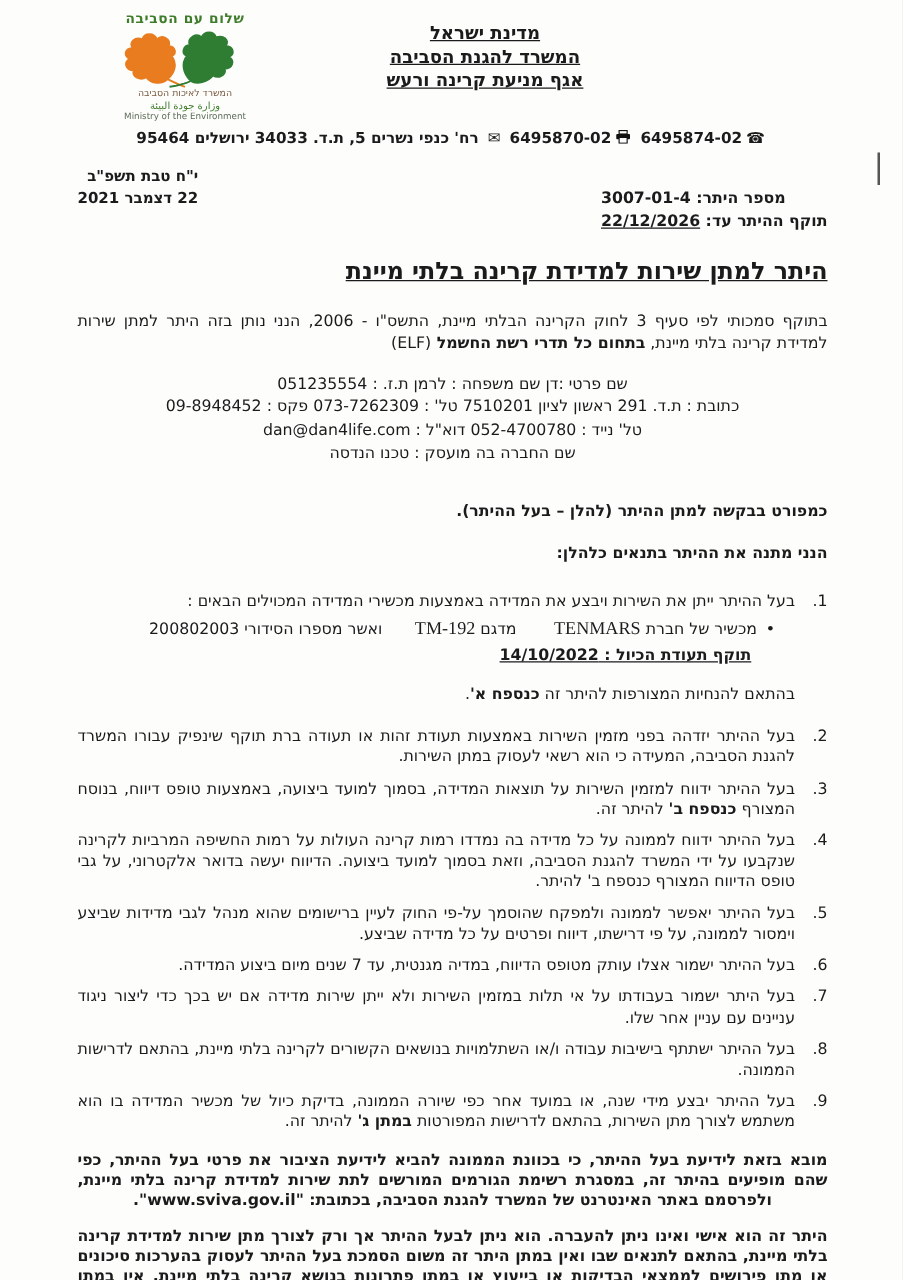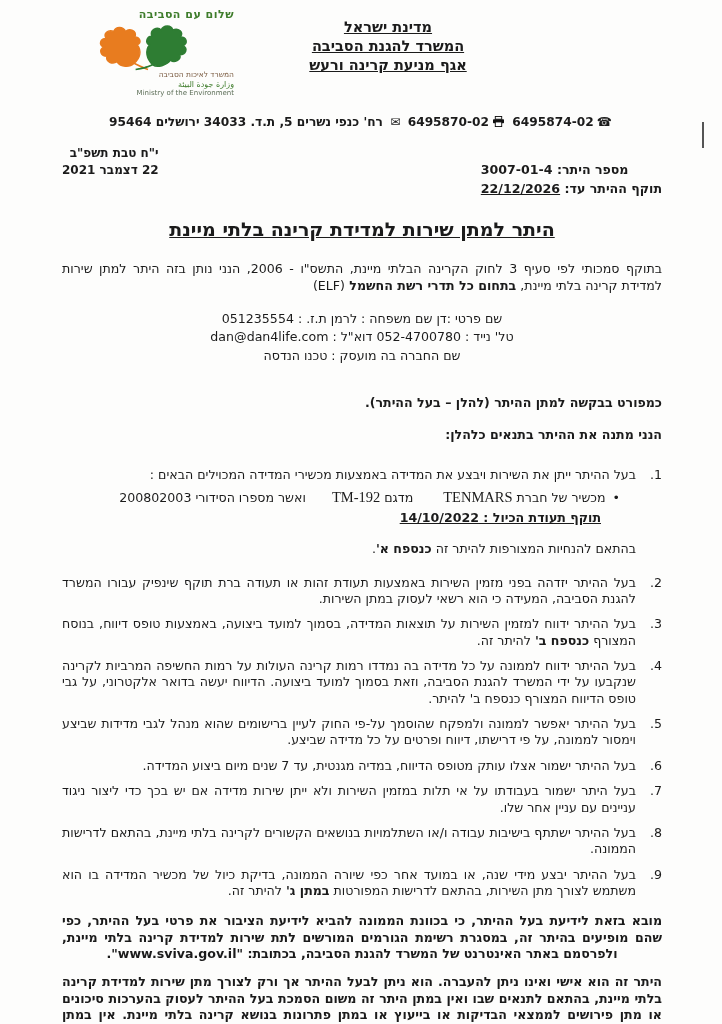--- a/index.html
+++ b/index.html
@@ -16,46 +16,46 @@
     font-size:12.6px;
     line-height:1.3;
     display:flex;flex-direction:column;
     overflow:hidden;
   }
   .b{font-weight:bold;}
   
   .hdr{display:flex;align-items:flex-start;}
   .hdr-spacer{width:120px;}
   .hdr-center{flex:1;text-align:center;font-weight:bold;font-size:14.5px;line-height:1.32;padding-top:10px;text-decoration:underline;}
-  .logo{width:172px;flex-shrink:0;}
+  .logo{width:172px;text-align:center;flex-shrink:0;}
   .logo-tagline{font-size:11px;font-weight:bold;letter-spacing:.5px;}
   .logo-leaves{margin:1px auto 0;display:block;}
   .logo-sub1{font-size:7.5px;color:#7a5b40;line-height:1.15;}
   .logo-sub2{font-size:8px;line-height:1.15;}
   .logo-sub3{font-size:7px;color:#5c6e57;line-height:1.15;}
   .rule{
     height:2px;margin-top:4px;
     background:repeating-linear-gradient(90deg,#2a2a2a 0 118px,transparent 118px 126px);
   }
   .contact{
-    text-align:center;font-weight:bold;font-size:12.2px;margin-top:14px;
+    text-align:center;font-weight:bold;font-size:12.2px;margin-top:2px;
     white-space:nowrap;
   }
   .contact .num{display:inline-block;direction:ltr;}
   .contact .cicon{display:inline-block;margin:0 3px;}
   .fax-svg{vertical-align:-1px;}
   
   .meta{display:flex;justify-content:space-between;align-items:flex-start;margin-top:14px;}
   .date-block{font-weight:bold;font-size:12px;padding-right:14px;line-height:1.45;}
   .permit-block{font-weight:bold;font-size:12.6px;margin-top:16px;text-align:left;line-height:1.5;}
   .permit-block .val{display:inline-block;direction:ltr;margin-left:44px;}
   .u{text-decoration:underline;text-align:right;}
   
   .title{
-    text-align:center;font-size:19px;font-weight:bold;
+    font-size:19px;font-weight:bold;
     text-decoration:underline;margin-top:18px;
   }
   
   .para{margin-top:20px;text-align:justify;text-align-last:right;}
   .details{margin-top:16px;text-align:center;line-height:1.45;}
   .details div{white-space:nowrap;}
   .pre1{margin-top:30px;font-weight:bold;}
   .pre2{margin-top:16px;font-weight:bold;}
   
   .cond-list{margin-top:14px;}
@@ -120,20 +120,21 @@
       <div>22 דצמבר 2021</div>
     </div>
   </div>
 
   <div class="title">היתר למתן שירות למדידת קרינה בלתי מיינת</div>
 
   <div class="para"><span>בתוקף סמכותי לפי סעיף 3 לחוק הקרינה הבלתי מיינת, התשס"ו - 2006, הנני נותן בזה היתר למתן שירות למדידת קרינה בלתי מיינת, </span><span class="b">בתחום כל תדרי רשת החשמל </span><span dir="ltr">(ELF)</span></div>
 
   <div class="details">
     <div>שם פרטי :דן שם משפחה : לרמן ת.ז. : 051235554</div>
+    <div>כתובת : ת.ד. 291 ראשון לציון 7510201 טל' : 073-7262309   פקס : 09-8948452</div>
     <div>טל' נייד : 052-4700780   דוא"ל :  dan@dan4life.com</div>
     <div>שם החברה בה מועסק : טכנו הנדסה</div>
   </div>
 
   <div class="pre1">כמפורט בבקשה למתן ההיתר (להלן – בעל ההיתר).</div>
   <div class="pre2">הנני מתנה את ההיתר בתנאים כלהלן:</div>
 
   <div class="cond-list">
       <div class="cond-row">
         <div class="cond-num">1.</div>

